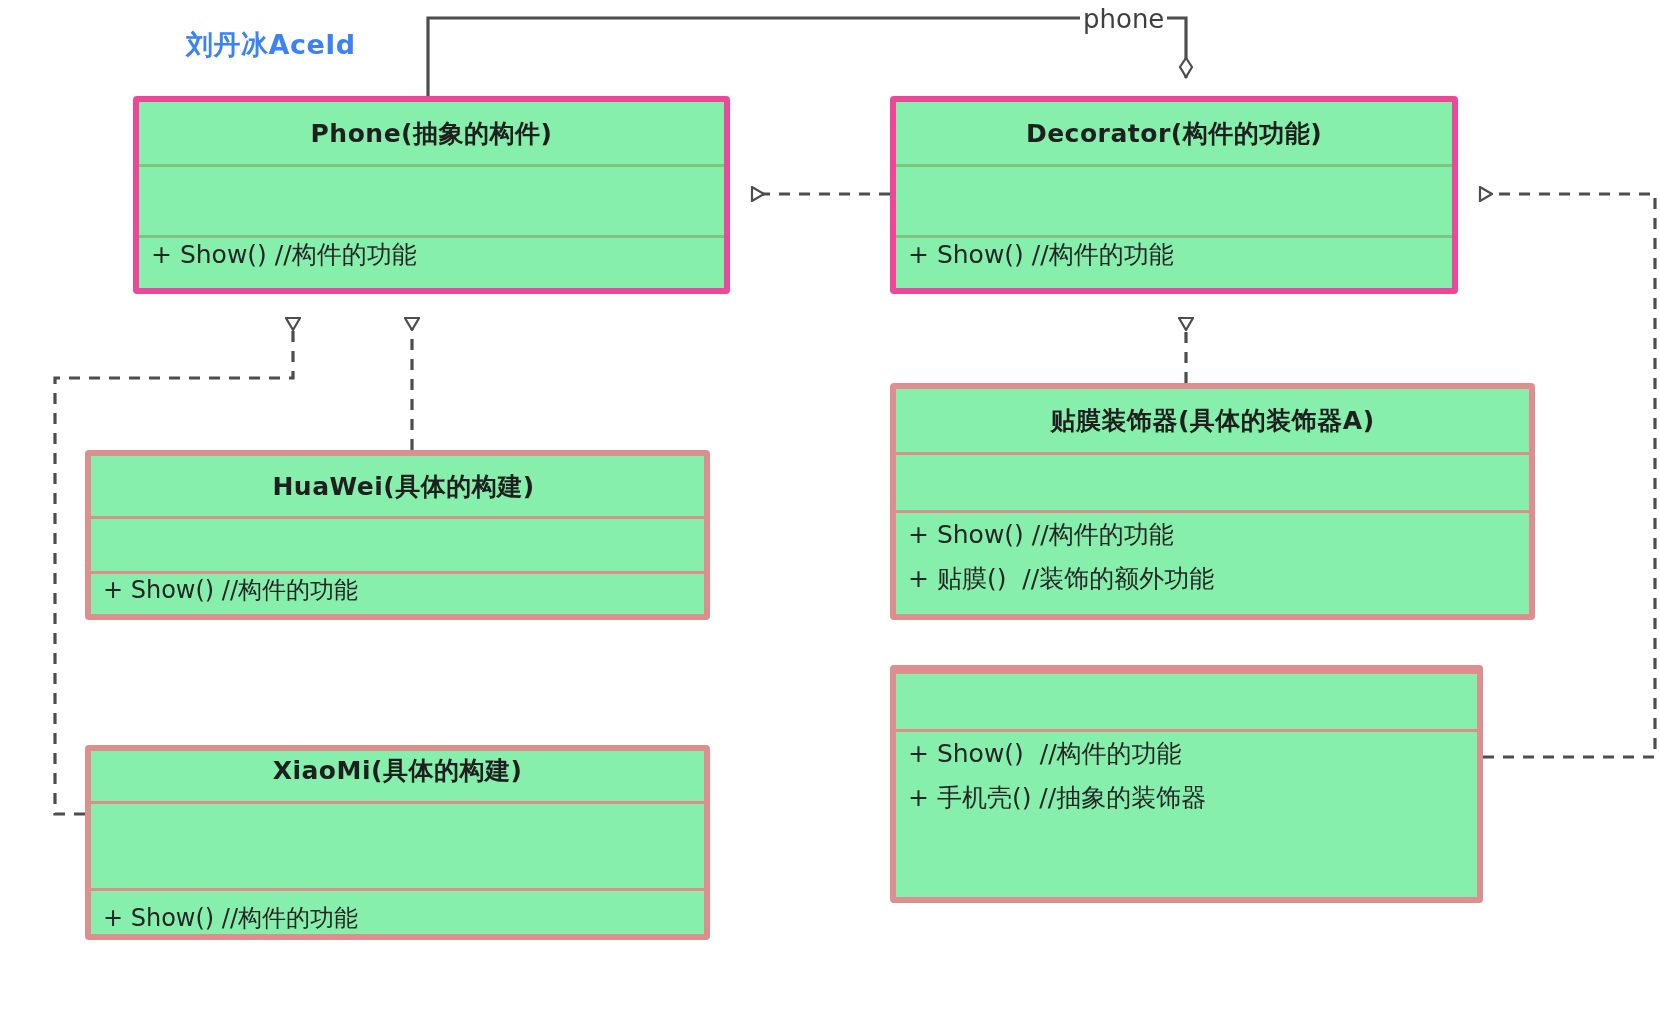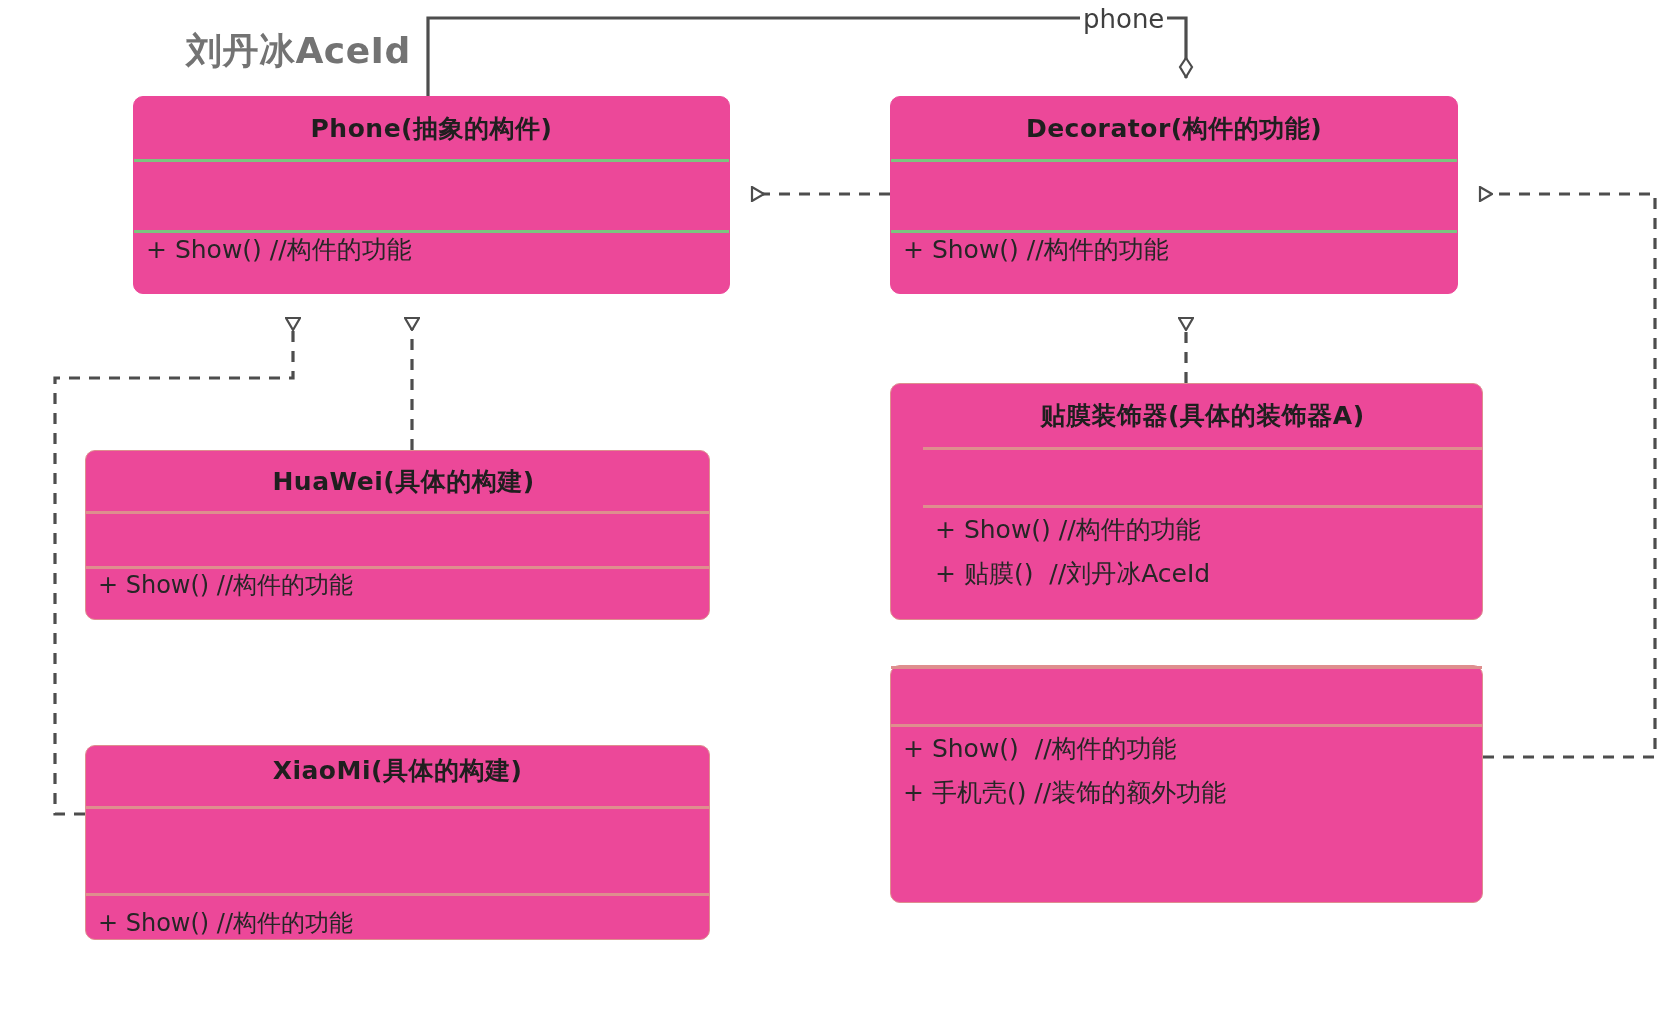--- a/index.html
+++ b/index.html
@@ -8,23 +8,23 @@
     background:#ffffff;
     font-family:"DejaVu Sans","Liberation Sans",sans-serif;
     position:relative;overflow:hidden;
   }
   #stage{position:absolute;left:0;top:0;width:1660px;height:1012px;}
   svg.edges{position:absolute;left:0;top:0;width:1660px;height:1012px;}
 
   .uml-box{
     position:absolute;
     box-sizing:border-box;
-    background:#ec4899;
-    border:1px solid #ec4899;
-    border-radius:10px;
+    background:#86efac;
+    border:6px solid #ec4899;
+    border-radius:4px;
     display:flex;flex-direction:column;
   }
   .uml-box.red{border-color:#de8e8e;}
 
   .uml-title{
     text-align:center;
     font-weight:bold;
     color:#1f1f1f;
     letter-spacing:0.5px;
     display:flex;align-items:center;justify-content:center;
@@ -34,23 +34,23 @@
   .uml-attrs{flex:none;}
   .uml-ops{flex:1;display:flex;flex-direction:column;justify-content:flex-start;}
   .op-line{
     color:#262626;
     white-space:pre;
     padding-left:12px;
   }
 
   .watermark{
     position:absolute;
-    color:#737373;
+    color:#3b82f6;
     font-weight:bold;
-    font-size:36px;
+    font-size:27px;
     letter-spacing:0.5px;
     white-space:nowrap;
   }
   .edge-label{
     position:absolute;
     color:#3f3f3f;
     font-size:26px;
     background:#ffffff;
     padding:0 3px;
     white-space:nowrap;
@@ -134,34 +134,34 @@
   <div class="uml-box red" style="left:85px;top:745px;width:625px;height:195px;gap:11px;">
     <div class="uml-title" style="height:62px;font-size:25px;">XiaoMi(具体的构建)</div>
     <div class="uml-sep"></div>
     <div class="uml-attrs" style="height:62px;"></div>
     <div class="uml-sep"></div>
     <div class="uml-ops">
       <div class="op-line" style="font-size:24px;">+ Show() //构件的功能</div>
     </div>
   </div>
 
-  <div class="uml-box red" style="left:890px;top:383px;width:593px;height:237px;padding-left:32px;">
+  <div class="uml-box red" style="left:890px;top:383px;width:645px;height:237px;">
     <div class="uml-title" style="height:63px;font-size:25px;">贴膜装饰器(具体的装饰器A)</div>
     <div class="uml-sep"></div>
     <div class="uml-attrs" style="height:55px;"></div>
     <div class="uml-sep"></div>
     <div class="uml-ops">
       <div class="op-line" style="font-size:25px;line-height:44px;">+ Show() //构件的功能</div>
-      <div class="op-line" style="font-size:25px;line-height:44px;">+ 贴膜()  //刘丹冰AceId</div>
+      <div class="op-line" style="font-size:25px;line-height:44px;">+ 贴膜()  //装饰的额外功能</div>
     </div>
   </div>
 
   <div class="uml-box red" style="left:890px;top:665px;width:593px;height:238px;">
     <div class="uml-sep"></div>
     <div class="uml-attrs" style="height:55px;"></div>
     <div class="uml-sep"></div>
     <div class="uml-ops">
       <div class="op-line" style="font-size:25px;line-height:44px;">+ Show()  //构件的功能</div>
-      <div class="op-line" style="font-size:25px;line-height:44px;">+ 手机壳() //装饰的额外功能</div>
+      <div class="op-line" style="font-size:25px;line-height:44px;">+ 手机壳() //抽象的装饰器</div>
     </div>
   </div>
 
 </div>
 
 </body></html>

